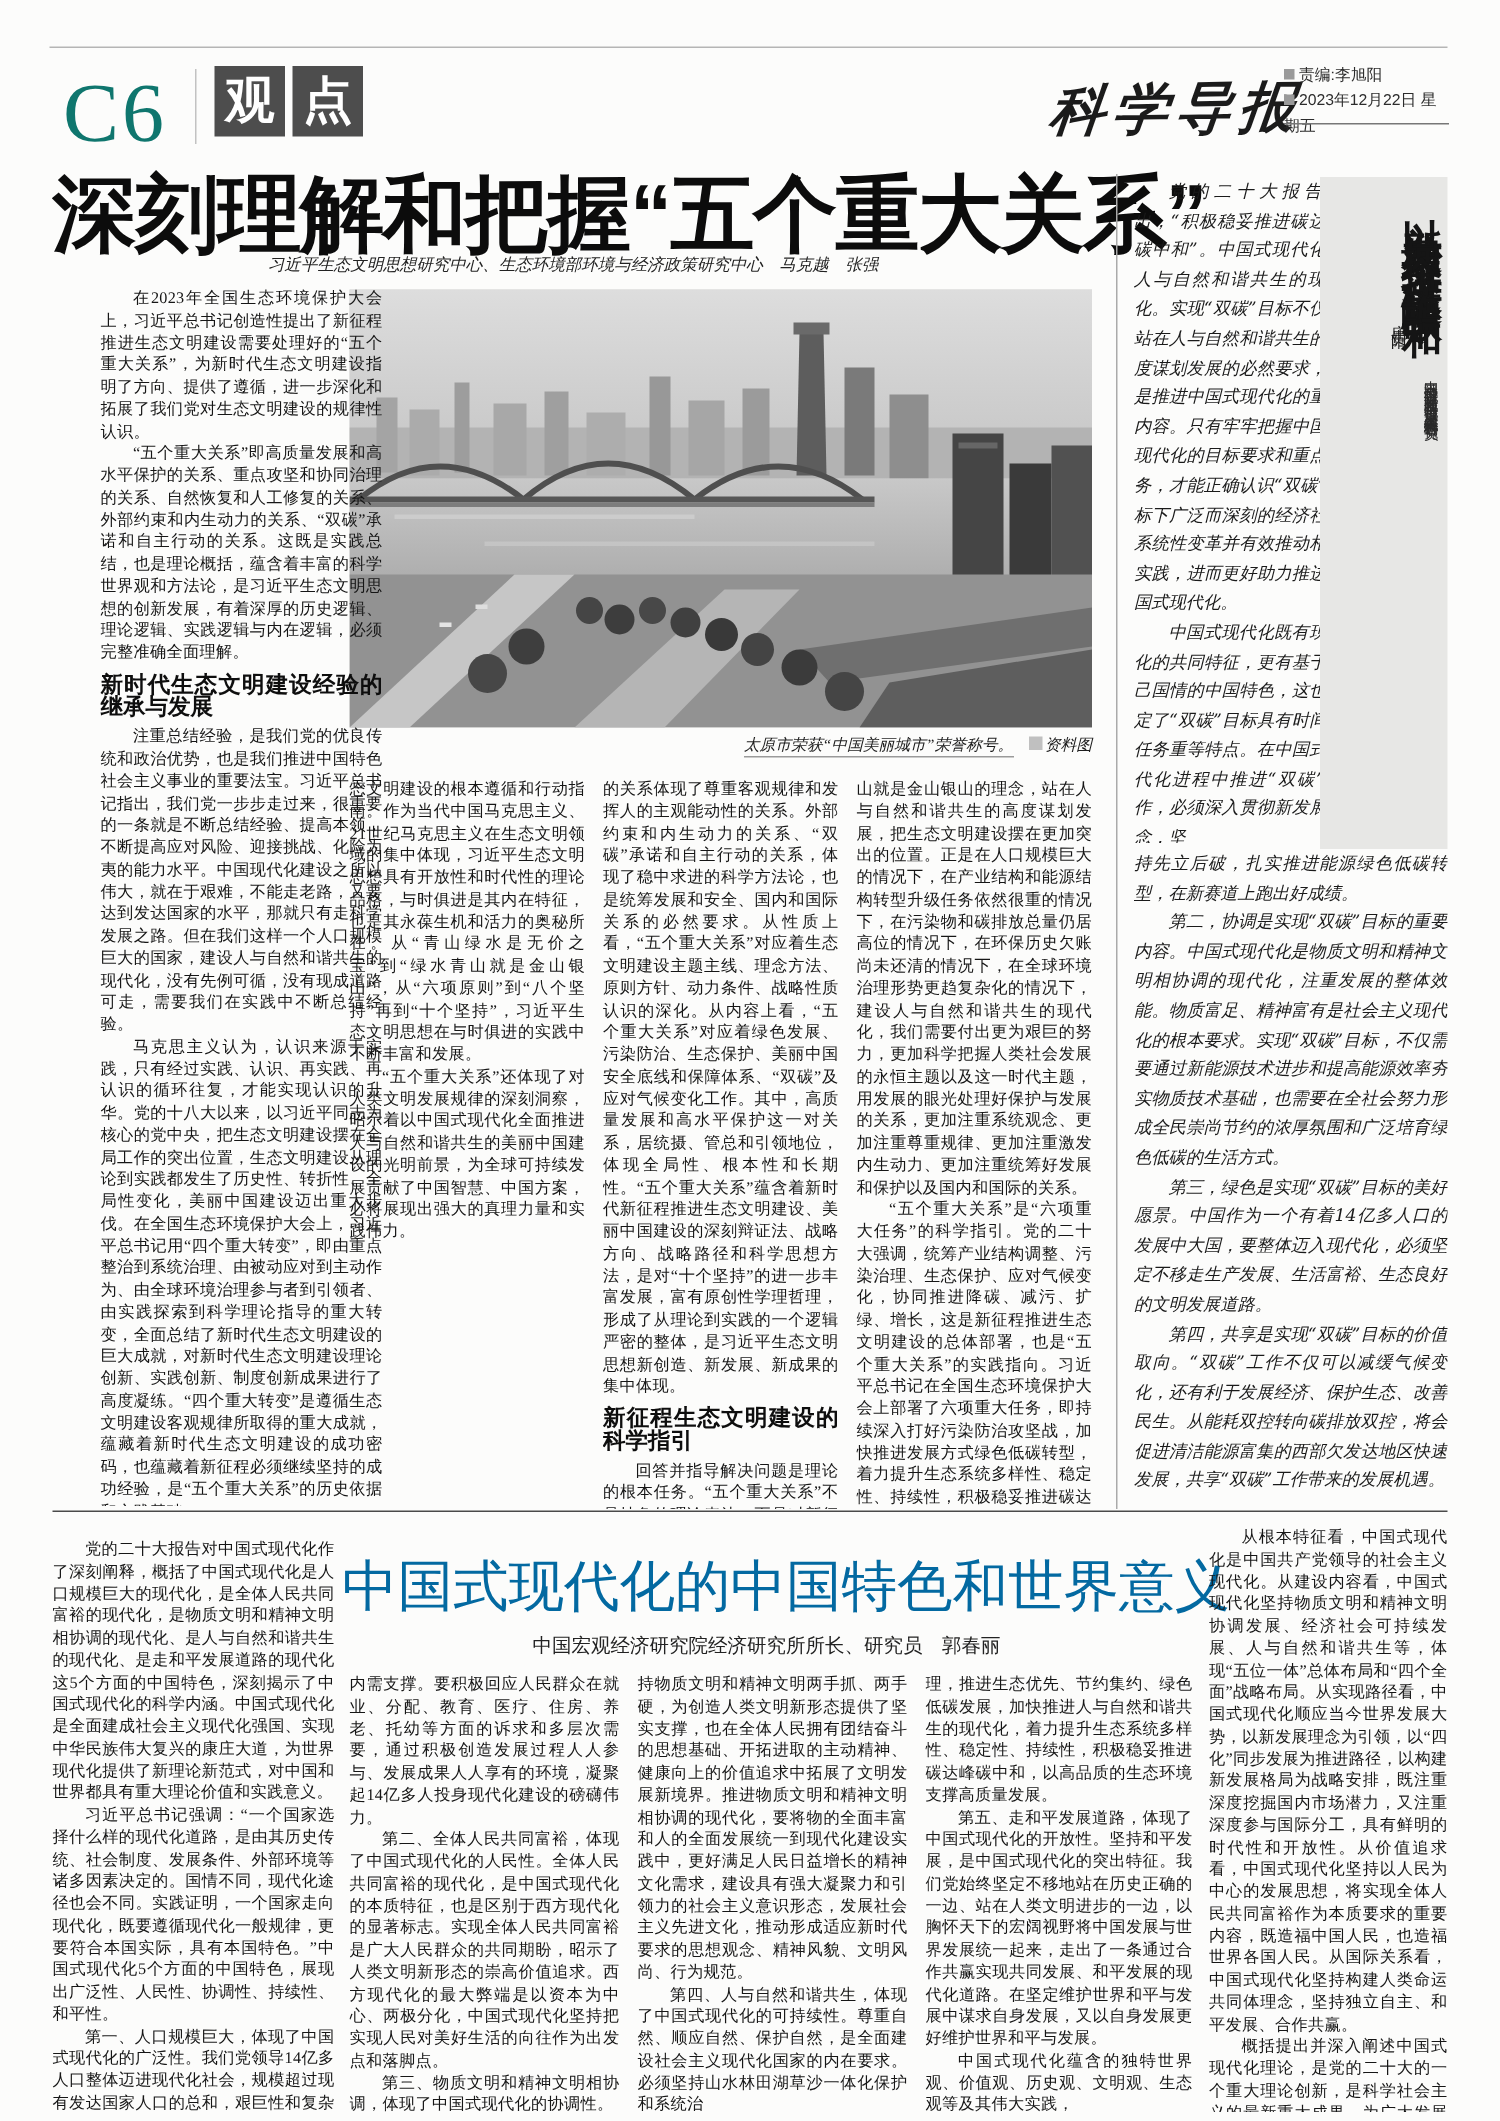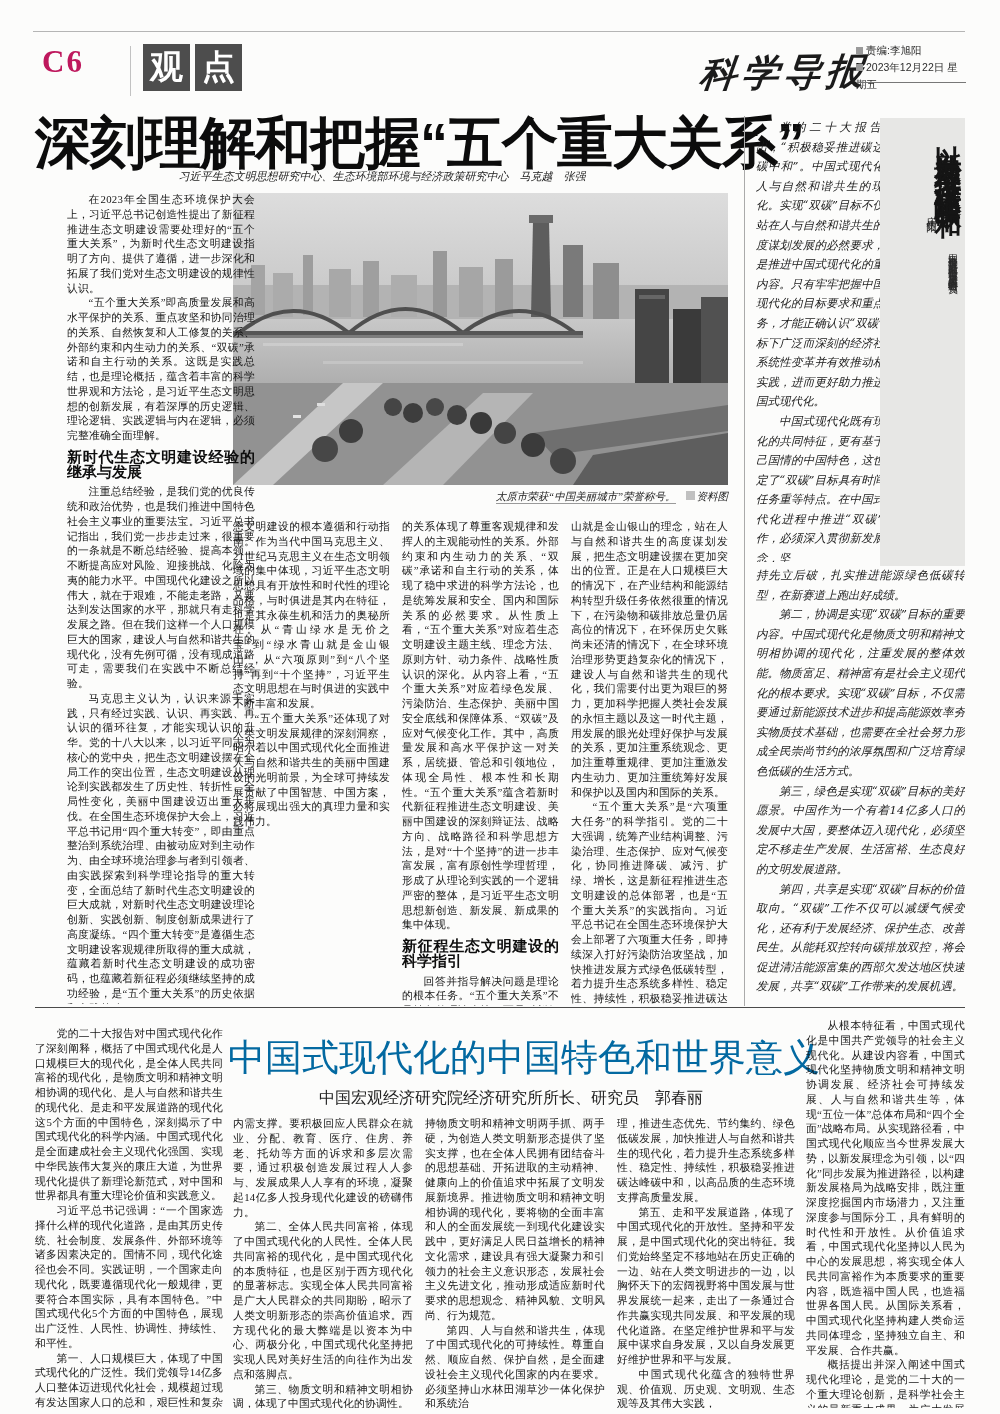--- a/index.html
+++ b/index.html
@@ -2,21 +2,21 @@
 <html><head>
 <meta charset="utf-8">
 <style>
   html,body{margin:0;padding:0;}
   body{width:1000px;height:1414px;position:relative;background:#fcfcfb;overflow:hidden;
        font-family:"Liberation Serif","DejaVu Serif",serif;color:#161616;}
   .abs{position:absolute;}
   
   .toprule{left:33px;top:31px;width:932px;height:1px;background:#b5b5b5;}
   .pageno{left:42px;top:44px;font-family:"Liberation Serif","DejaVu Serif",serif;
-          font-size:31px;font-weight:bold;letter-spacing:2px;color:#be185d;}
+          font-size:56px;font-weight:normal;letter-spacing:2px;color:#0f766e;}
   .sectionsep{left:130px;top:46px;width:1px;height:50px;background:#c2c2c2;}
   .section-badges{left:143px;top:44px;display:flex;gap:5px;}
   .badge{width:47px;height:47px;background:#4d4d4d;color:#fff;display:flex;align-items:center;
          justify-content:center;font-family:"Liberation Sans","DejaVu Sans",sans-serif;
          font-size:33px;font-weight:bold;}
   .masthead{left:700px;top:48px;font-size:37px;font-weight:bold;font-style:italic;
             letter-spacing:5px;transform:skewX(-7deg) rotate(-1deg);color:#1b1b1b;}
   .metabox{left:856px;top:42px;width:112px;font-family:"Liberation Sans","DejaVu Sans",sans-serif;
            font-size:10.5px;color:#2c2c2c;line-height:17px;}
   .metabox .sq{display:inline-block;width:7px;height:7px;background:#9a9a9a;margin-right:3px;}
@@ -55,21 +55,21 @@
             writing-mode:vertical-rl;display:flex;flex-direction:row;padding:6px 0;box-sizing:border-box;}
   .vtitle{font-family:"Liberation Serif","DejaVu Serif",serif;font-size:27px;font-weight:bold;
           color:#151515;letter-spacing:5px;margin-left:2px;line-height:34px;}
   .vaffil{font-size:9.5px;color:#2a2a2a;margin:52px 6px 0 8px;letter-spacing:1px;line-height:13px;}
   .vauthor{font-size:10.5px;color:#1a1a1a;margin-top:14px;letter-spacing:3px;}
   
   .divider{left:35px;top:1007px;width:930px;height:1px;background:#4a4a4a;}
   .headline2{left:228px;top:1033px;width:566px;text-align:center;
              font-family:"Liberation Sans","DejaVu Sans",sans-serif;
              font-size:37px;font-weight:400;letter-spacing:0px;color:#0369a1;white-space:nowrap;}
-  .byline2{left:228px;top:1088px;width:566px;text-align:center;font-size:16px;color:#222;}
+  .byline2{left:228px;top:1088px;width:566px;text-align:center;font-size:13px;color:#222;}
   .a3c1{left:35px;top:1026px;width:188px;height:382px;}
   .a3c2{left:233px;top:1116px;width:180px;height:292px;}
   .a3c3{left:425px;top:1116px;width:180px;height:292px;}
   .a3c4{left:617px;top:1116px;width:178px;height:292px;}
   .a3c5{left:806px;top:1018px;width:159px;height:390px;}
 </style>
 </head>
 <body>
 
 <div class="abs toprule"></div>

